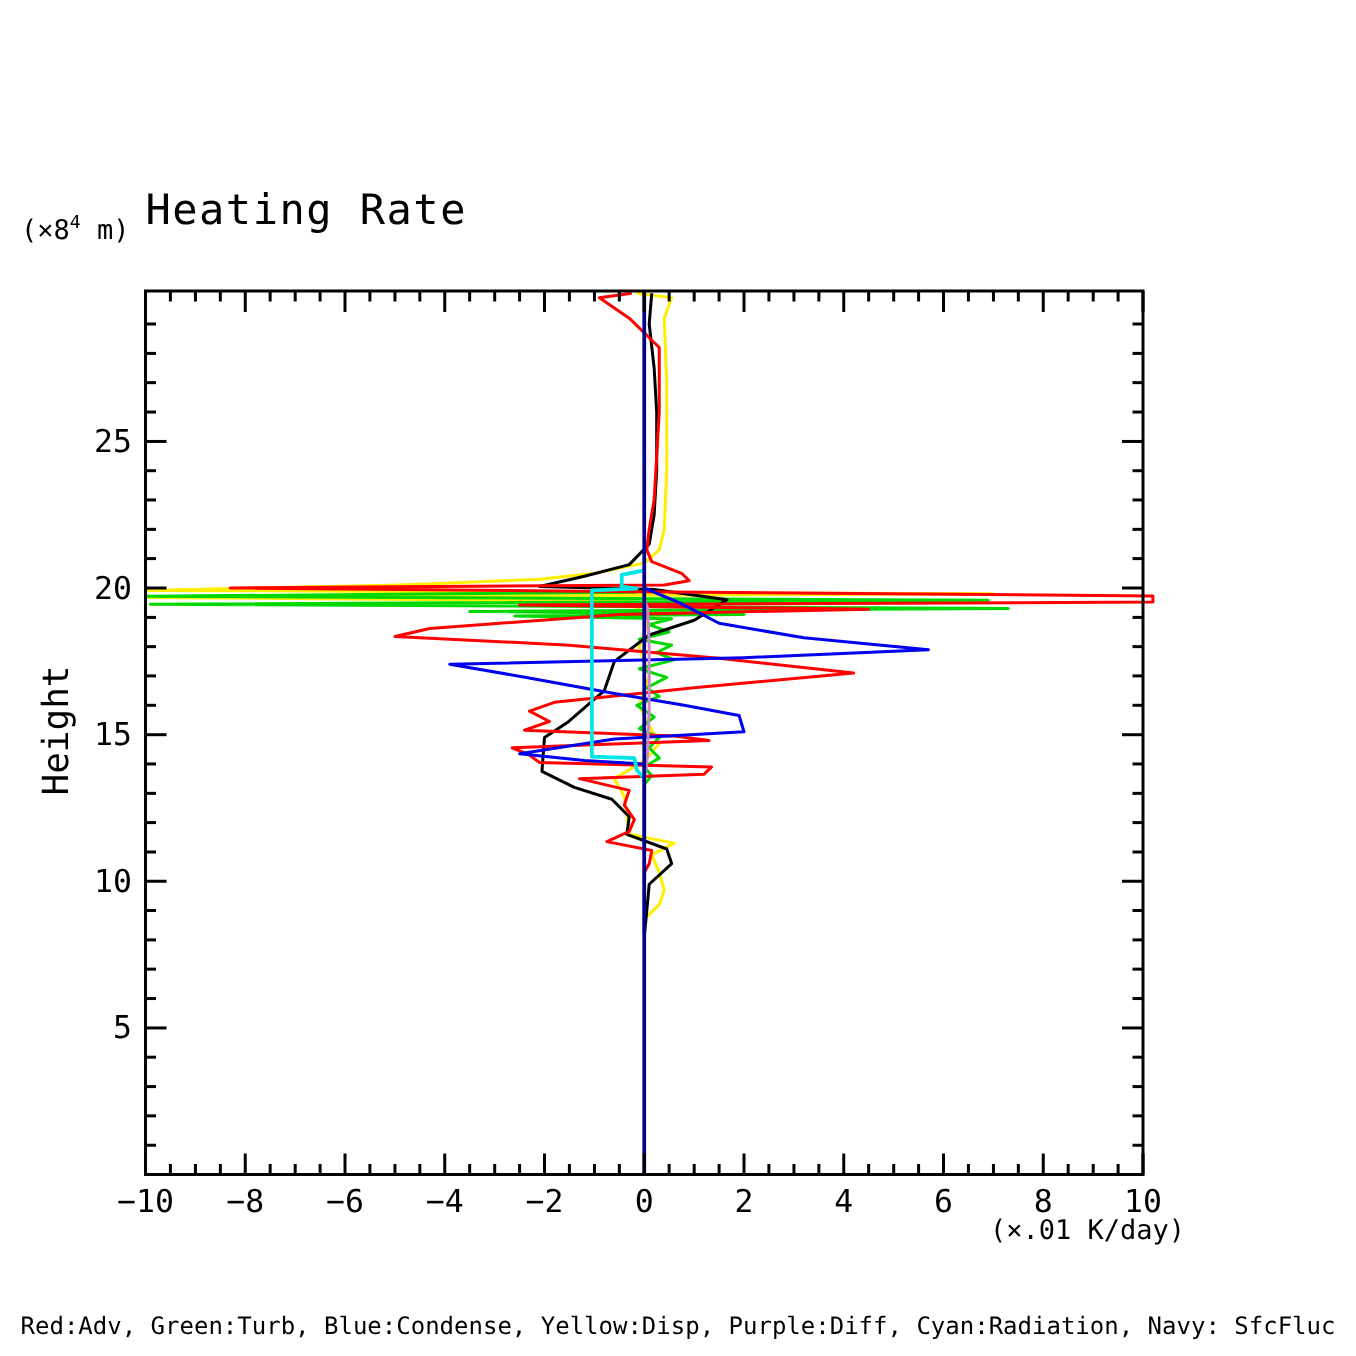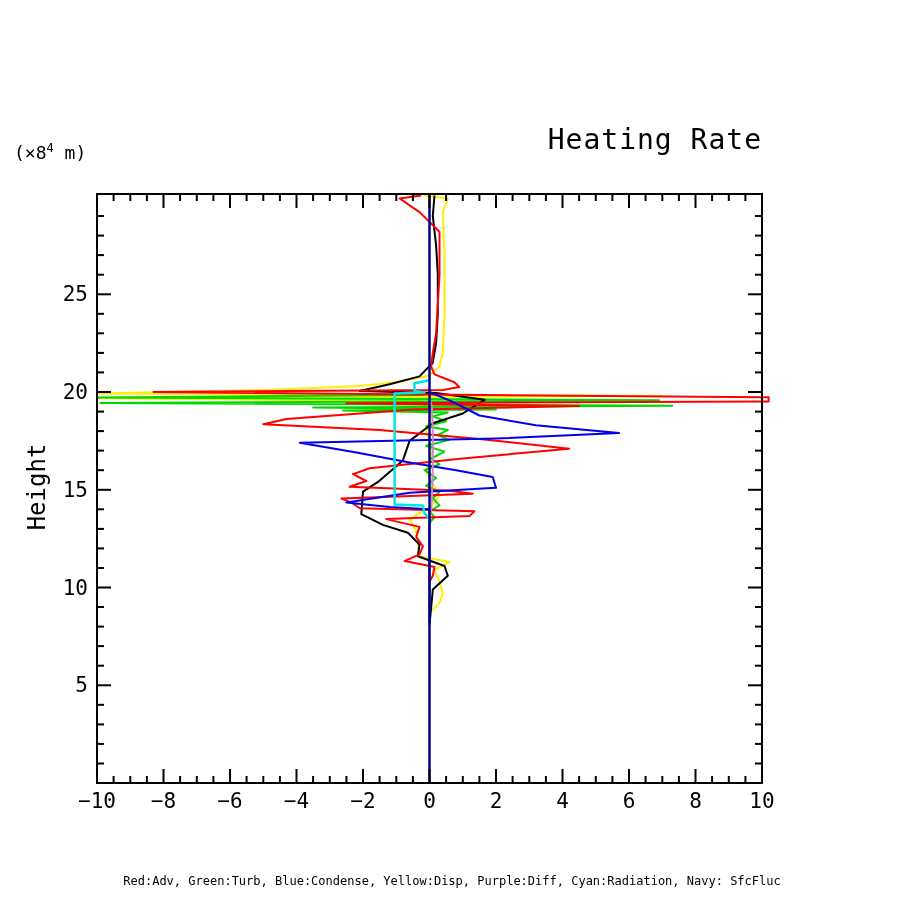--- a/index.html
+++ b/index.html
@@ -1,34 +1,35 @@
 <!DOCTYPE html>
 <html><head>
 <meta charset="utf-8">
 <style>
   html,body{margin:0;padding:0;background:#ffffff;}
   #fig{position:relative;width:904px;height:904px;background:#ffffff;overflow:hidden;
        font-family:"DejaVu Sans Mono","Liberation Mono",monospace;color:#000;}
   #fig .txt{position:absolute;white-space:pre;}
-  #title{left:97px;top:123px;width:665px;text-align:right;font-size:28px;letter-spacing:1px;}
+  #title{left:97px;top:123px;width:665px;text-align:left;font-size:28px;letter-spacing:1px;}
   #yunit{left:14px;top:141px;font-size:18px;}
   #yunit sup{font-size:12px;}
   #xunit{left:560px;top:810px;width:230px;text-align:right;font-size:18px;}
   #ylab{left:-24px;top:474px;width:120px;height:26px;text-align:center;font-size:24px;
         transform:rotate(-90deg);}
-  #legend{left:0;top:874px;width:904px;text-align:center;font-size:12px;}
+  #legend{left:0;top:874px;width:904px;text-align:center;font-size:16px;}
   svg{position:absolute;left:0;top:0;}
 </style>
 </head>
 <body>
 
 <div id="fig">
   <div id="title" class="txt">Heating Rate</div>
   <div id="yunit" class="txt"><span>(×8</span><sup>4</sup><span> m)</span></div>
   <div id="ylab" class="txt">Height</div>
+  <div id="xunit" class="txt">(×.01 K/day)</div>
   <div id="legend" class="txt">Red:Adv, Green:Turb, Blue:Condense, Yellow:Disp, Purple:Diff, Cyan:Radiation, Navy: SfcFluc</div>
   <svg id="plot" width="904" height="904">
       <polyline points="424.5,195.5 447.8,198.5 442.8,212.1 444.5,255.1 444.5,313.8 442.8,352.9 439.5,366.6 429.5,375.4 396.3,382.2 359.7,386.1 266.6,390.0 97.0,393.6 662.3,395.9 97.0,398.3 419.5,400.8 432.8,411.6 426.2,431.1 432.8,450.6 426.2,470.2 432.8,483.9 439.5,495.6 429.5,507.3 409.6,519.1 416.2,530.8 417.9,542.5 419.5,556.2 449.4,562.1 434.5,569.9 439.5,581.6 442.8,593.4 439.5,603.1 429.5,612.9" fill="none" stroke="#ffee00" stroke-width="2" stroke-linejoin="round" stroke-linecap="butt"></polyline>
       <polyline points="429.5,393.0 422.9,394.9 97.0,397.5 658.9,400.2 100.3,402.9 672.2,405.7 313.1,407.6 496.0,409.6 343.1,410.6 447.8,412.5 432.8,416.4 446.1,421.3 426.2,426.2 447.8,430.1 437.8,435.0 449.4,439.9 426.2,445.8 444.5,451.6 431.2,458.5 439.5,464.3 424.5,470.2 436.1,478.0 426.2,485.8 439.5,491.7 432.8,498.5 439.5,505.4 429.5,511.3 434.5,517.1 429.5,523.0" fill="none" stroke="#00d800" stroke-width="2" stroke-linejoin="round" stroke-linecap="butt"></polyline>
       <polyline points="434.5,195.5 432.8,216.0 436.1,245.4 437.8,274.7 437.8,313.8 436.1,343.1 432.8,362.7 419.5,376.4 389.6,384.2 359.7,391.0 436.1,393.0 484.7,399.8 462.8,413.5 432.8,423.3 409.6,440.9 402.9,460.4 378.0,481.9 363.0,491.7 361.3,514.2 382.9,524.9 407.9,532.8 419.5,544.5 417.9,556.2 444.5,566.0 447.8,575.8 432.8,589.5 431.2,607.0 429.5,624.6" fill="none" stroke="#000000" stroke-width="2" stroke-linejoin="round" stroke-linecap="butt"></polyline>
       <polyline points="421.2,195.5 399.6,198.5 419.5,212.1 439.5,231.7 439.5,274.7 437.8,304.0 436.1,333.3 432.8,352.9 431.2,366.6 434.5,374.4 454.4,382.2 459.4,387.1 442.8,390.0 153.5,392.0 424.5,394.5 768.6,397.3 768.6,401.4 346.4,403.3 579.1,406.1 412.9,409.6 286.5,419.0 263.3,424.3 379.6,430.1 479.4,438.9 569.1,448.7 462.8,458.5 369.6,468.2 353.0,474.1 366.3,481.0 349.7,486.8 449.4,490.7 472.7,493.7 341.4,498.5 353.0,503.4 359.7,508.3 474.4,511.3 469.4,516.1 386.3,519.1 419.5,526.9 416.2,536.7 422.9,546.4 419.5,554.3 404.6,561.1 434.5,567.0 432.8,575.8 429.5,581.6" fill="none" stroke="#ff0000" stroke-width="2" stroke-linejoin="round" stroke-linecap="butt"></polyline>
       <polyline points="429.5,392.0 452.8,401.8 479.4,415.5 535.9,425.2 619.0,433.1 496.0,438.5 299.8,442.8 356.4,452.6 409.6,462.4 456.1,470.2 492.7,477.0 496.0,487.8 409.6,492.7 346.4,502.5 389.6,507.0 429.5,509.3 429.5,622.7" fill="none" stroke="#0000ee" stroke-width="2" stroke-linejoin="round" stroke-linecap="butt"></polyline>
       <polyline points="429.5,380.3 414.5,383.2 414.5,391.0 424.5,392.4 394.6,393.6 394.6,504.4 422.9,505.4 424.5,513.2 429.5,519.1" fill="none" stroke="#00e5e5" stroke-width="2.5" stroke-linejoin="round" stroke-linecap="butt"></polyline>
       <polyline points="429.5,399.8 431.8,405.7 432.8,431.1 432.8,470.2 431.8,499.5 431.2,509.3 429.5,519.1" fill="none" stroke="#cc88cc" stroke-width="2" stroke-linejoin="round" stroke-linecap="butt"></polyline>
       <polyline points="429.5,194.5 429.5,783.0" fill="none" stroke="#00008b" stroke-width="2.5" stroke-linejoin="round" stroke-linecap="butt"></polyline>

